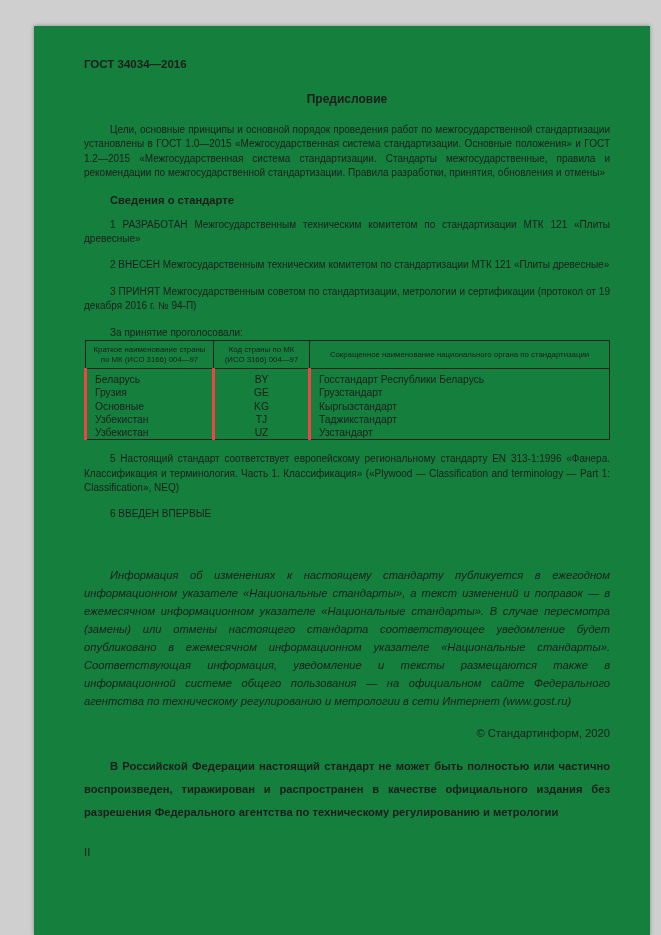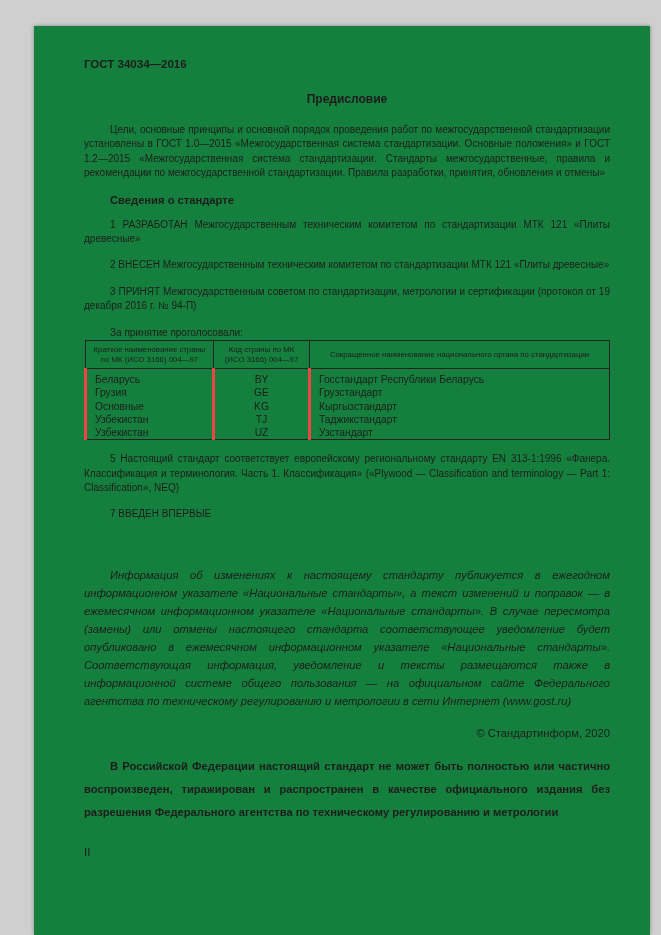--- a/index.html
+++ b/index.html
@@ -156,21 +156,21 @@
       </tr>
       <tr>
         <td>Узбекистан</td>
         <td class="code">UZ</td>
         <td>Узстандарт</td>
       </tr>
     </tbody>
   </table>
 
   <p class="para">5 Настоящий стандарт соответствует европейскому региональному стандарту EN 313-1:1996 «Фанера. Классификация и терминология. Часть 1. Классификация» («Plywood — Classification and terminology — Part 1: Classification», NEQ)</p>
-  <p class="para">7 ВВЕДЕН ВПЕРВЫЕ</p>
+  <p class="para">6 ВВЕДЕН ВПЕРВЫЕ</p>
 
   <p class="note">Информация об изменениях к настоящему стандарту публикуется в ежегодном информационном указателе «Национальные стандарты», а текст изменений и поправок — в ежемесячном информационном указателе «Национальные стандарты». В случае пересмотра (замены) или отмены настоящего стандарта соответствующее уведомление будет опубликовано в ежемесячном информационном указателе «Национальные стандарты». Соответствующая информация, уведомление и тексты размещаются также в информационной системе общего пользования — на официальном сайте Федерального агентства по техническому регулированию и метрологии в сети Интернет (www.gost.ru)</p>
 
   <p class="copyright">© Стандартинформ, 2020</p>
 
   <p class="restriction">В Российской Федерации настоящий стандарт не может быть полностью или частично воспроизведен, тиражирован и распространен в качестве официального издания без разрешения Федерального агентства по техническому регулированию и метрологии</p>
 
   <div class="page-number">II</div>
 
 </div>

